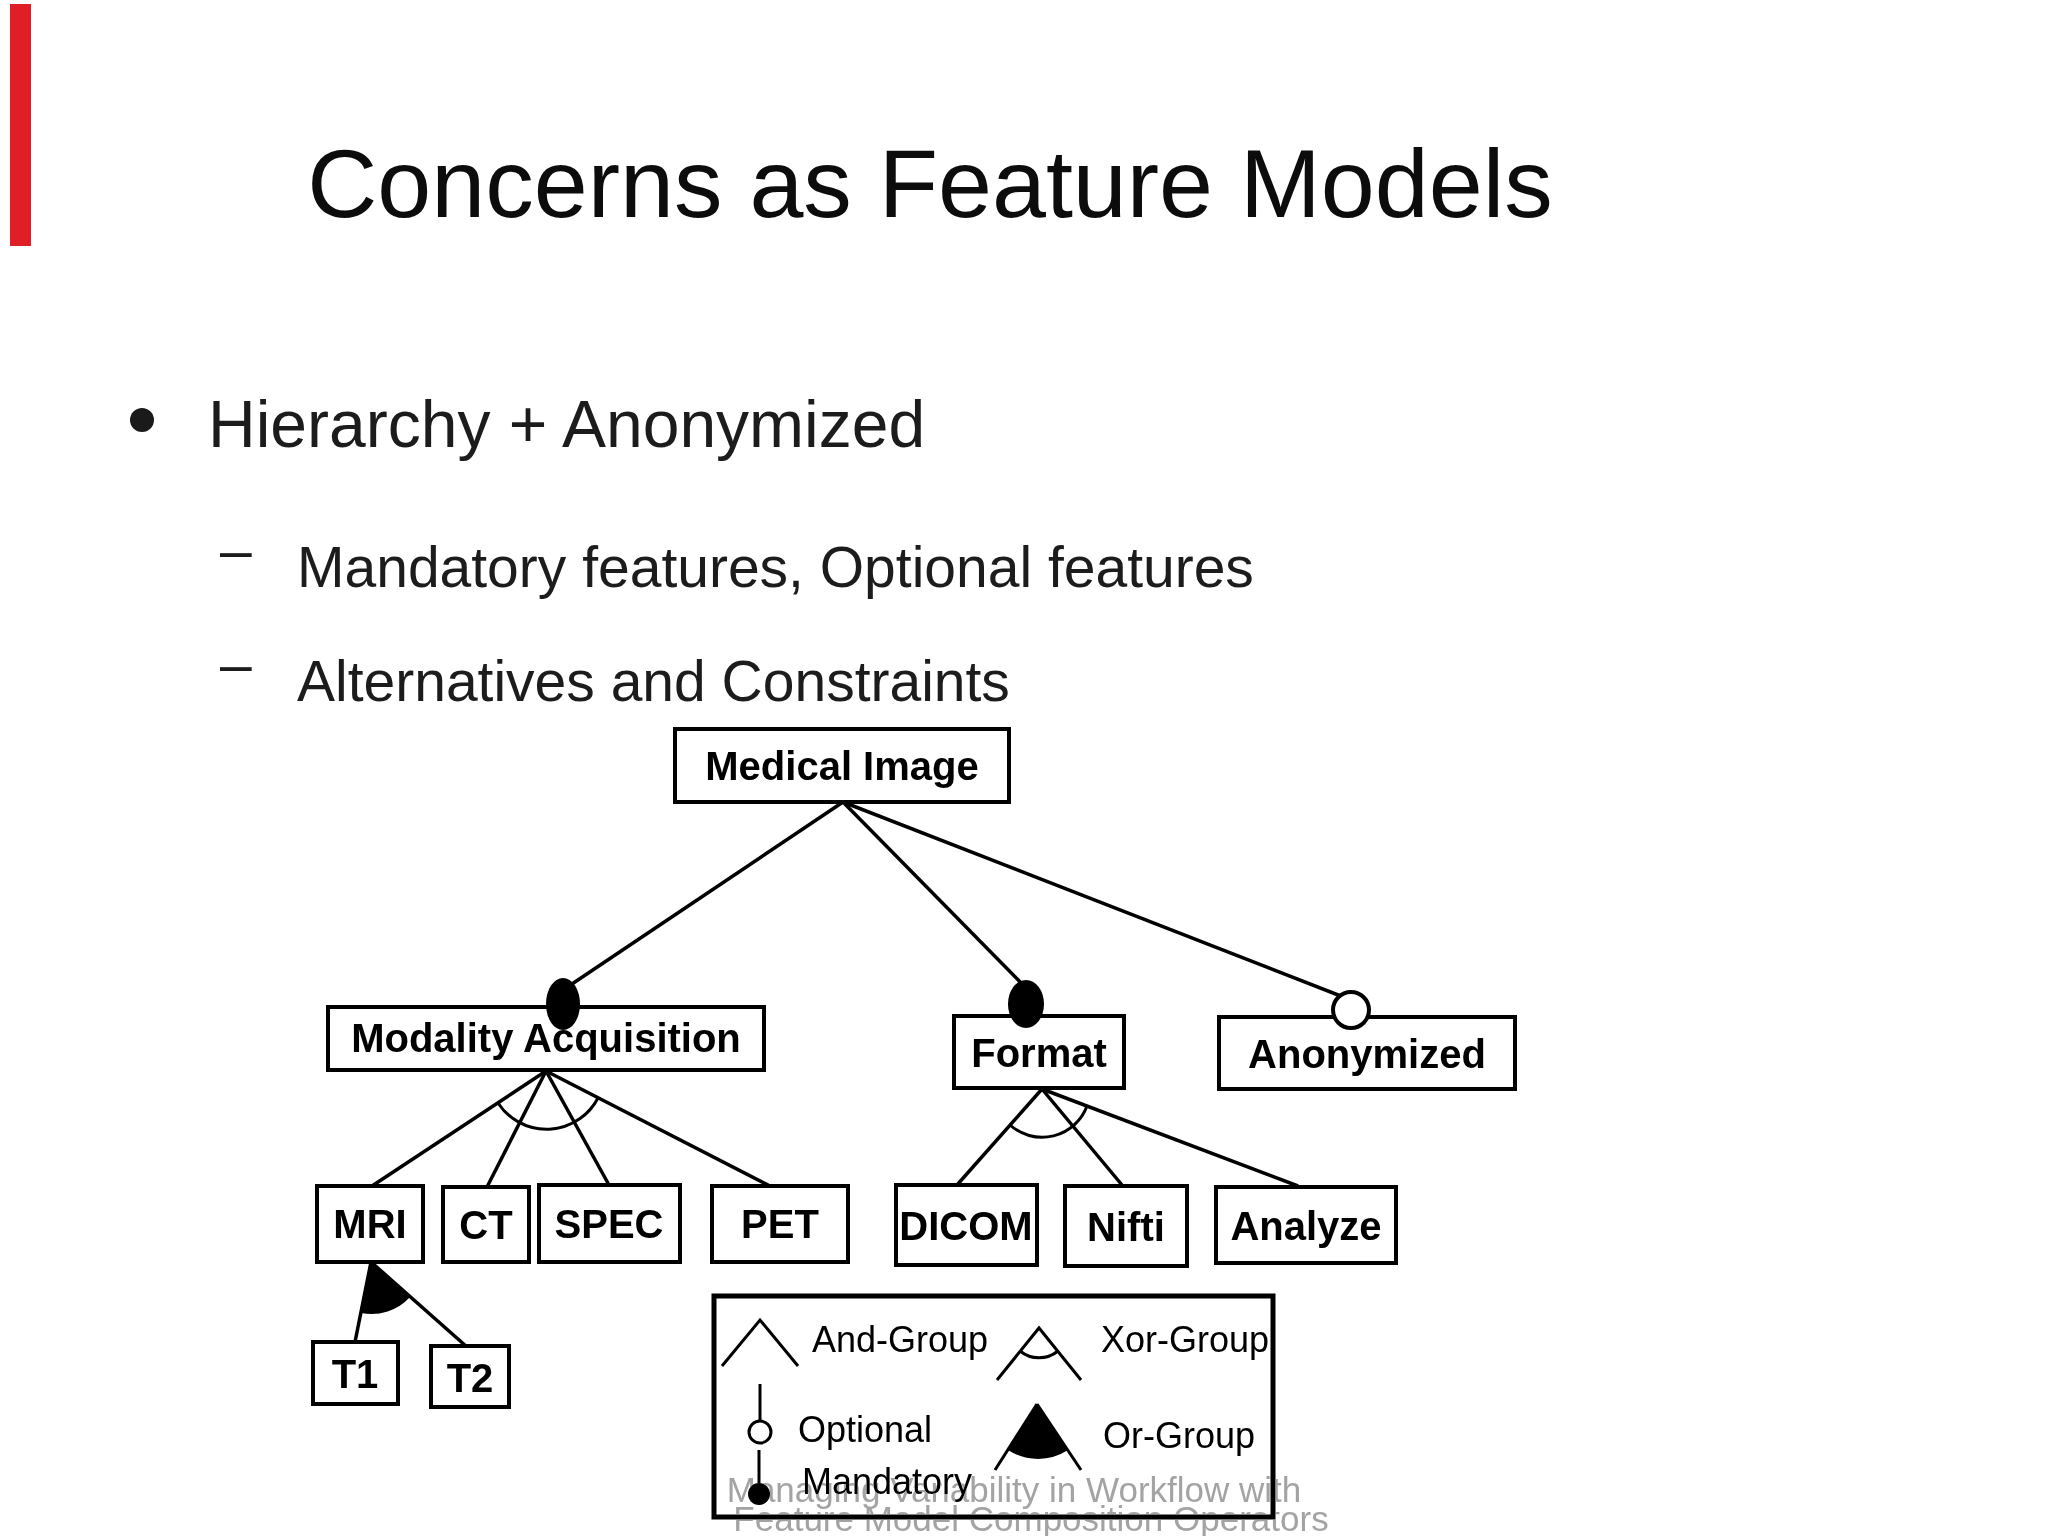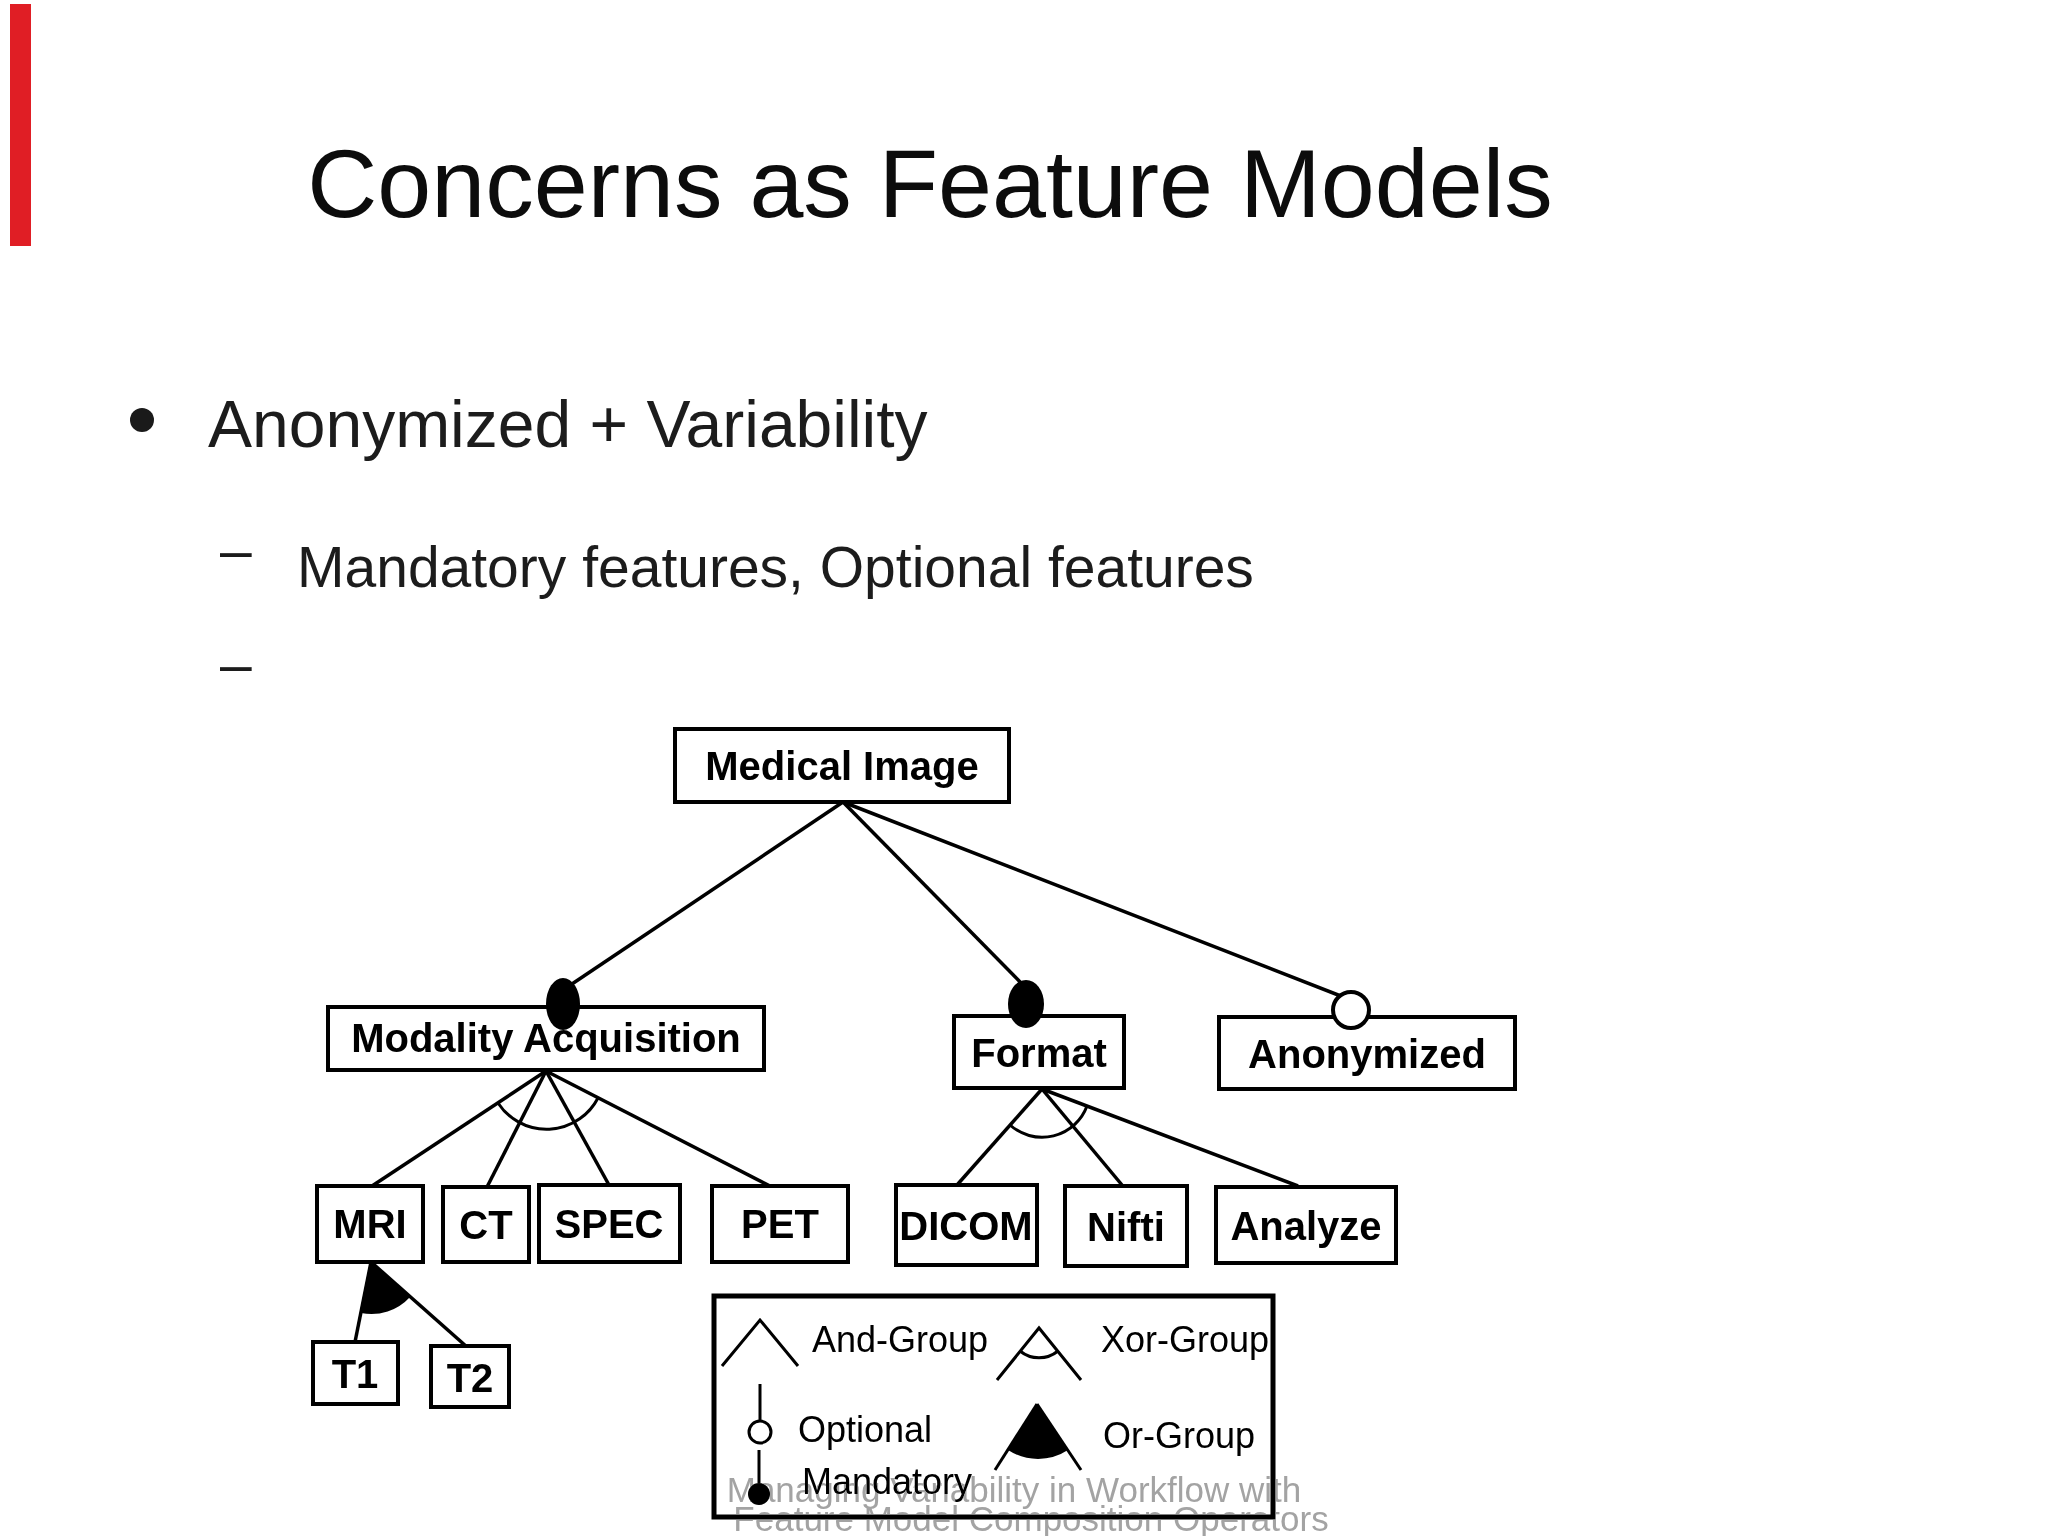--- a/index.html
+++ b/index.html
@@ -27,24 +27,25 @@
 </head>
 <body>
 
 <div class="slide">
 
   <div class="accent-bar" style="background: rgb(224, 30, 37);"></div>
 
   <div class="title">Concerns as Feature Models</div>
 
   <div class="bullet-dot"></div>
-  <div class="b1">Anonymized + Variability</div>
+  <div class="b1">Hierarchy + Anonymized</div>
   <div class="dash d1">–</div>
   <div class="sub s1">Mandatory features, Optional features</div>
   <div class="dash d2">–</div>
+  <div class="sub s2">Alternatives and Constraints</div>
 
   <svg class="diagram" viewBox="0 0 2048 1536">
 
     <line class="edge" x1="843" y1="802" x2="566" y2="988"></line>
     <line class="edge" x1="843" y1="802" x2="1026" y2="988"></line>
     <line class="edge" x1="843" y1="802" x2="1351" y2="1000"></line>
 
     <line class="edge" x1="546" y1="1071" x2="372" y2="1186"></line>
     <line class="edge" x1="546" y1="1071" x2="487" y2="1187"></line>
     <line class="edge" x1="546" y1="1071" x2="609" y2="1185"></line>

